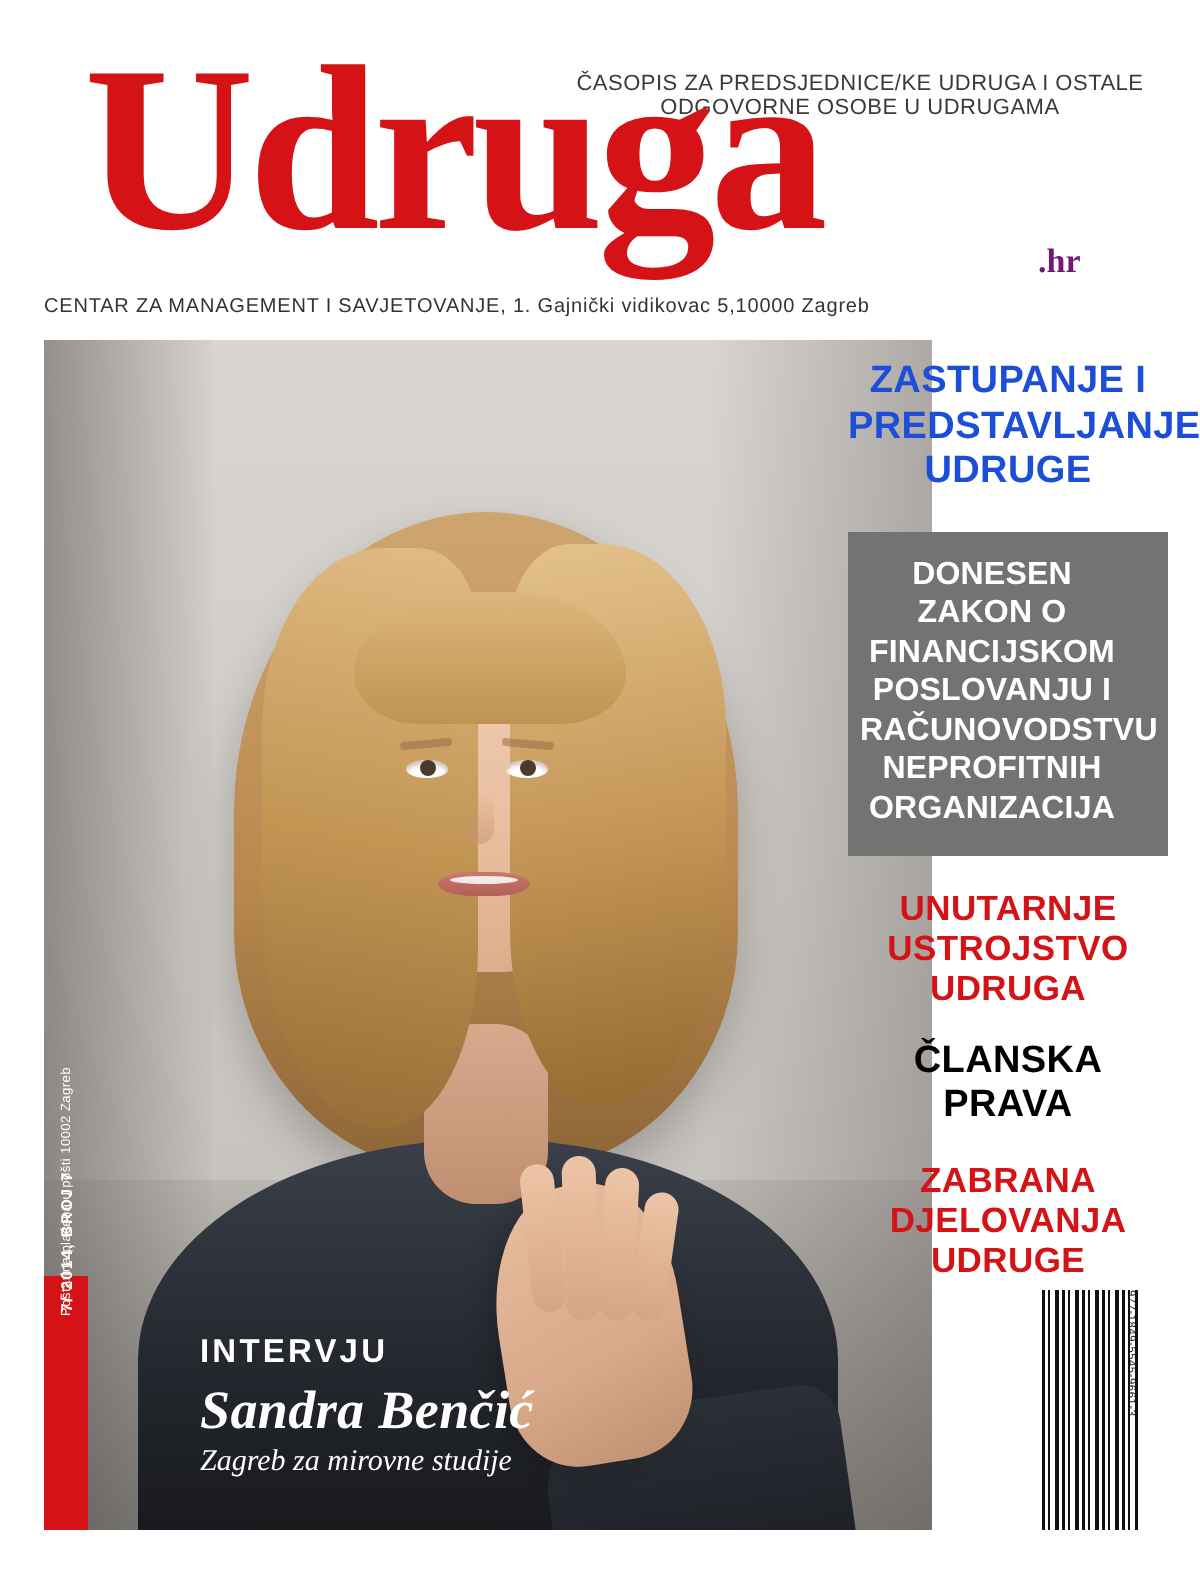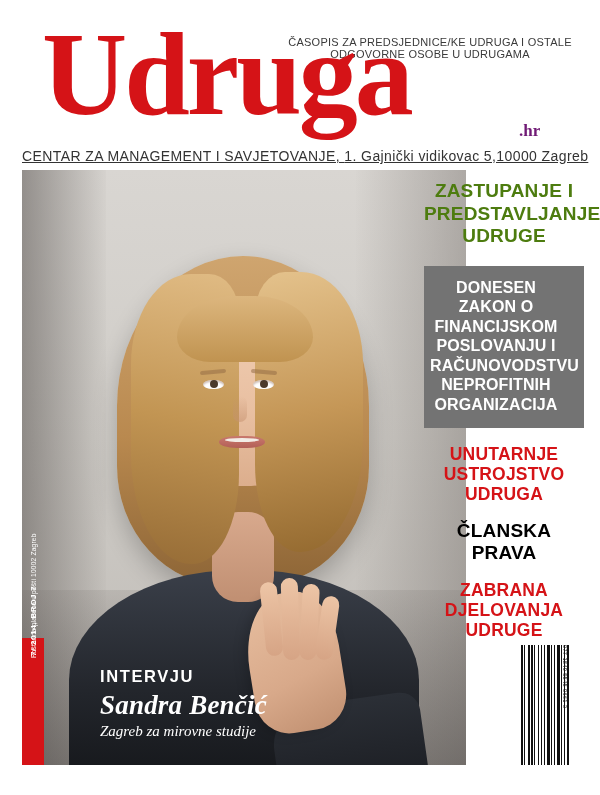--- a/index.html
+++ b/index.html
@@ -65,25 +65,24 @@
     font-family: "Liberation Serif", serif;
     font-size: 17px;
     font-weight: bold;
     color: #701a75;
   }
 
   .addressline {
     position: absolute;
     left: 22px;
     top: 148px;
-    font-size: 14px;
+    font-size: 10px;
     letter-spacing: 0.4px;
     color: #333333;
     text-transform: uppercase;
-    text-decoration: underline;
   }
   .addressline .mixedcase {
     text-transform: none;
   }
 
   
   .photo-panel {
     position: absolute;
     left: 22px;
     top: 170px;
@@ -346,21 +345,21 @@
   
   .right-col {
     position: absolute;
     left: 424px;
     top: 170px;
     width: 160px;
     text-align: center;
   }
 
   .hl-main {
-    color: #4d7c0f;
+    color: #1d4ed8;
     font-weight: bold;
     font-size: 19px;
     line-height: 22.5px;
     letter-spacing: 0.2px;
     margin-top: 10px;
   }
 
   .redbox {
     background: #737373;
     color: #ffffff;

